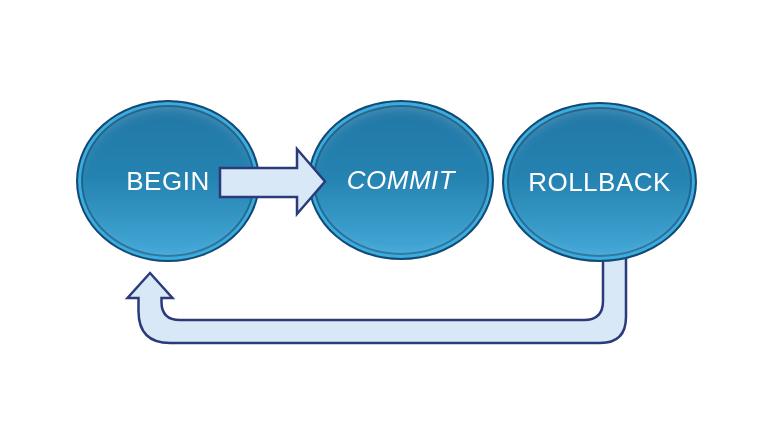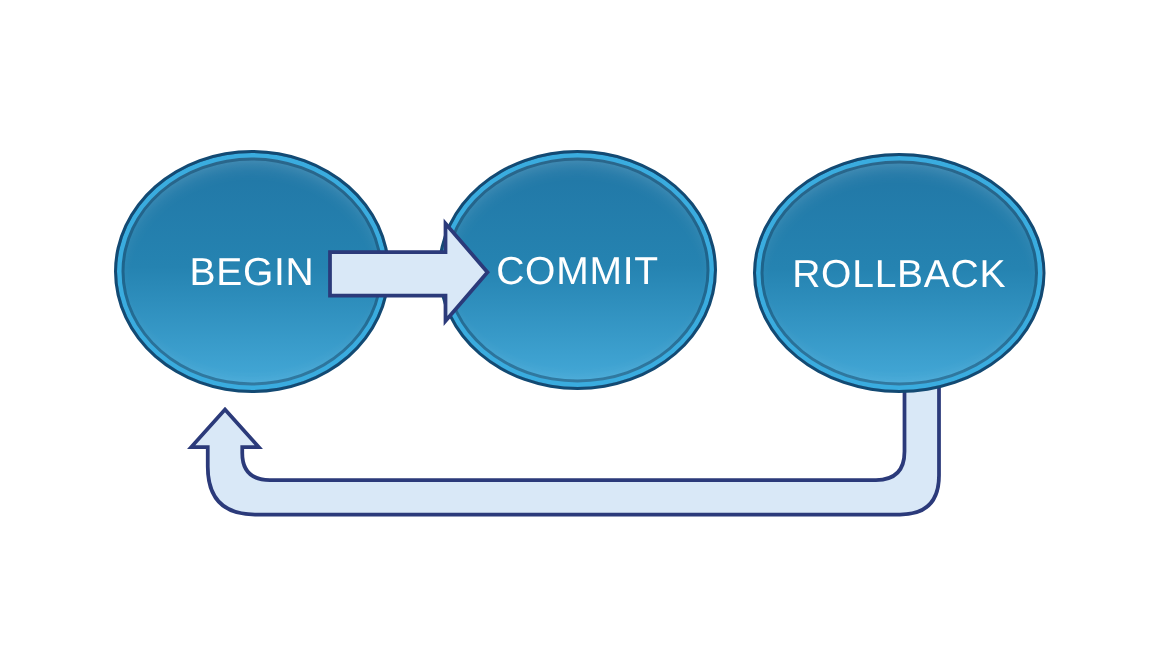--- a/index.html
+++ b/index.html
@@ -41,21 +41,21 @@
     box-sizing: border-box;
   }
   .node-label {
     color: #ffffff;
     font-size: 26px;
     font-weight: 400;
     letter-spacing: 0.5px;
     user-select: none;
   }
   .node-begin    { left: 76px;  top: 100px; width: 184px; height: 162px; }
-  .node-commit   { left: 292px; top: 100px; width: 186px; height: 160px; }
+  .node-commit   { left: 308px; top: 100px; width: 186px; height: 160px; font-style: italic; }
   .node-rollback { left: 502px; top: 102px; width: 195px; height: 160px; }
 </style>
 </head>
 <body>
 
 <div class="canvas">
 
   <svg class="layer back" viewBox="0 0 766 437" aria-hidden="true">
     <path stroke-width="2.5" stroke-linejoin="miter" d="M 150 273
          L 172.5 298

